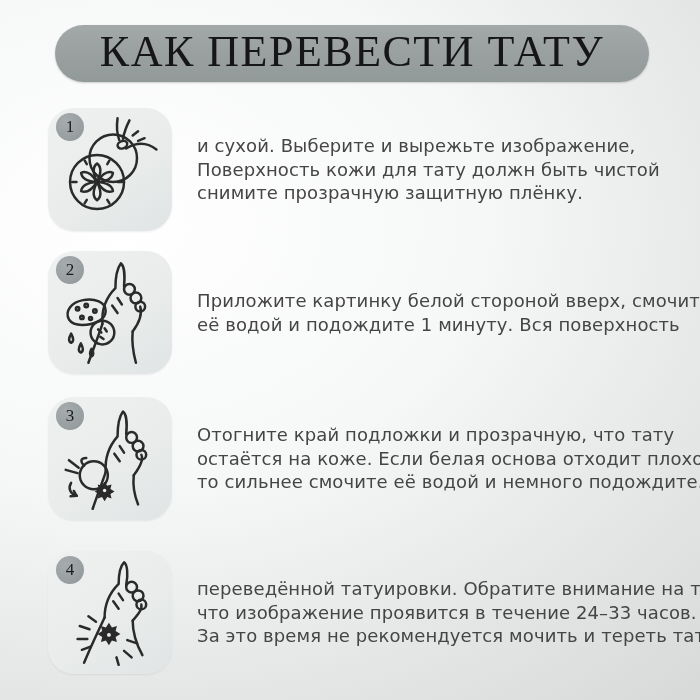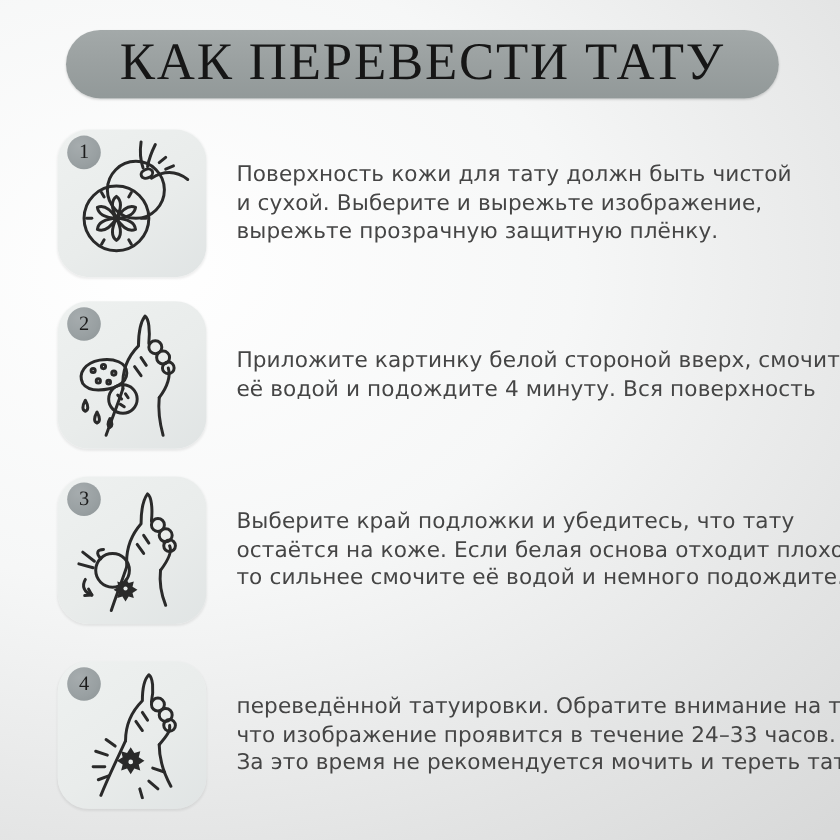--- a/index.html
+++ b/index.html
@@ -85,23 +85,23 @@
         <path d="M93 32 C84 25 74 25.5 65 31"></path>
         <path d="M71 19 l5 -4"></path>
         <path d="M76 24 l6 -2.5"></path>
       </g>
     </svg>
     <div class="badge">
       <span>1</span>
     </div>
   </div>
   <div class="step-text">
+    <div>и сухой. Выберите и вырежьте изображение,</div>
     <div>Поверхность кожи для тату должн быть чистой</div>
-    <div>и сухой. Выберите и вырежьте изображение,</div>
-    <div>вырежьте прозрачную защитную плёнку.</div>
+    <div>снимите прозрачную защитную плёнку.</div>
   </div>
 </div>
 
 <div class="step-row" id="row-2">
   <div class="card">
     <svg width="108" height="108" viewBox="0 0 100 100">
       <g class="lineart">
         <path d="M30 97 C35 83 39 73 43 61"></path>
         <path d="M74 97 C71 86 70 78 71 68"></path>
         <path d="M43 61 C42 47 47 36 55 28 C55 18 57 9 60 5 C63 7 64 16 63 26"></path>
@@ -125,21 +125,21 @@
         <path d="M23 79 C20.5 83.5 20.5 86.5 23 87.5 C25.5 86.5 25.5 83.5 23 79 Z"></path>
         <path d="M33 84 C31 87.5 31 90 33 91 C35 90 35 87.5 33 84 Z"></path>
       </g>
     </svg>
     <div class="badge">
       <span>2</span>
     </div>
   </div>
   <div class="step-text">
     <div>Приложите картинку белой стороной вверх, смочите</div>
-    <div>её водой и подождите 4 минуту. Вся поверхность</div>
+    <div>её водой и подождите 1 минуту. Вся поверхность</div>
   </div>
 </div>
 
 <div class="step-row" id="row-3">
   <div class="card">
     <svg width="108" height="108" viewBox="0 0 100 100">
       <g class="lineart">
         <path d="M34 97 C38 85 42 75 46 63"></path>
         <path d="M76 93 C72 83 71 75 72 66"></path>
         <path d="M46 63 C45 49 50 38 57 30 C57 20 59 11 62 7 C65 9 66 18 65 28"></path>
@@ -158,21 +158,21 @@
           <path d="M19 85 l-2.5 -4.5"></path>
       </g>
       <path class="ink" d="M45 72 l2.4 3.8 4 -1.2 -1 4 3.8 2.4 -3.8 2.4 1 4 -4 -1.2 -2.4 3.8 -2.4 -3.8 -4 1.2 1 -4 -3.8 -2.4 3.8 -2.4 -1 -4 4 1.2 Z"></path>
       <circle cx="45" cy="80" r="1.6" fill="#e9eceb" stroke="none"></circle>
     </svg>
     <div class="badge">
       <span>3</span>
     </div>
   </div>
   <div class="step-text">
-    <div>Выберите край подложки и убедитесь, что тату</div>
+    <div>Отогните край подложки и прозрачную, что тату</div>
     <div>остаётся на коже. Если белая основа отходит плохо,</div>
     <div>то сильнее смочите её водой и немного подождите.</div>
   </div>
 </div>
 
 <div class="step-row" id="row-4">
   <div class="card">
     <svg width="108" height="108" viewBox="0 0 100 100">
       <g class="lineart">
         <path d="M26 97 C33 80 39 68 45 55"></path>

